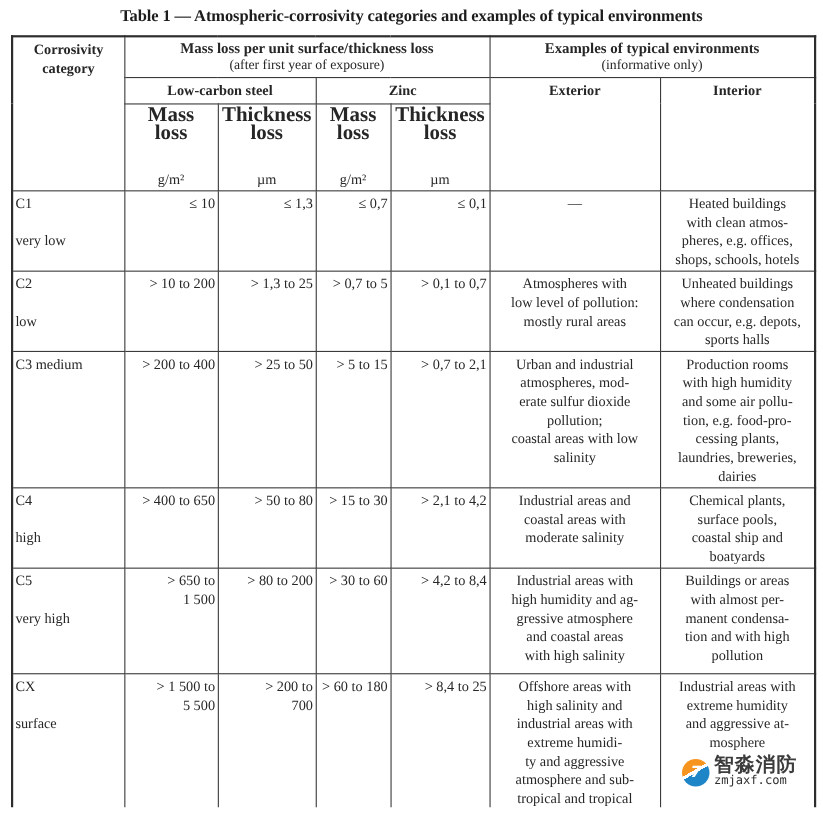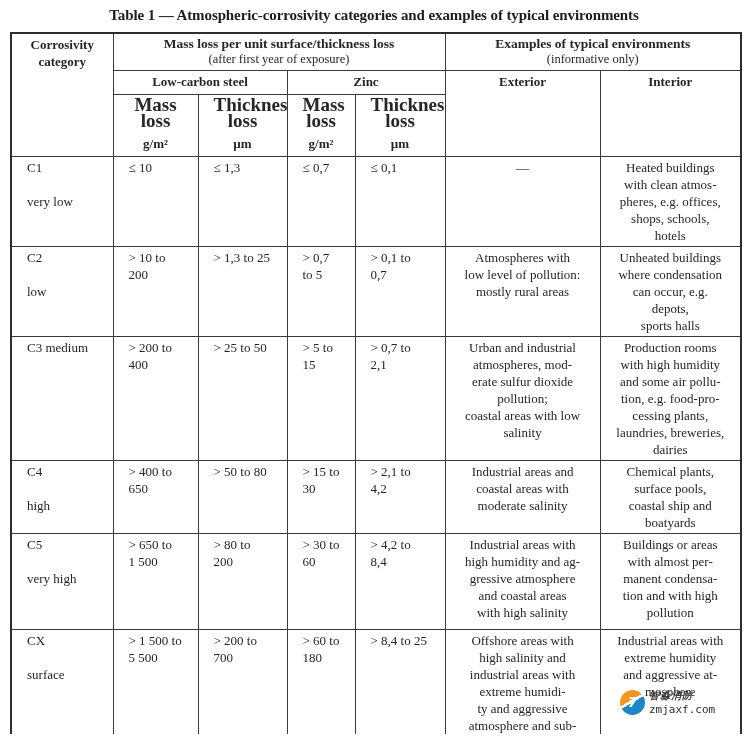--- a/index.html
+++ b/index.html
@@ -28,21 +28,21 @@
     width: 730px;
     border-collapse: collapse;
     table-layout: fixed;
     border: 2px solid #2d2d2d;
   }
   table.corr th, table.corr td {
     border: 1px solid #3a3a3a;
     vertical-align: top;
     font-size: 13px;
     line-height: 17px;
-    padding: 2px 15px;
+    padding: 2px 2px;
     overflow: hidden;
   }
   .cat-head {
     font-weight: bold;
     font-size: 13.5px;
     text-align: center;
     padding-top: 6px;
   }
   .group-head {
     text-align: center;
@@ -52,29 +52,29 @@
   .gh-main { font-weight: bold; font-size: 13.5px; line-height: 16px; }
   .gh-sub  { font-weight: normal; font-size: 12.5px; line-height: 15px; }
   .metal-head, .env-head {
     font-weight: bold;
     font-size: 13.5px;
     text-align: center;
     padding-top: 3px;
   }
   .metric-head { text-align: center; padding-top: 4px; }
   .m-label { font-weight: bold; font-size: 19px; line-height: 16px; white-space: pre-line; }
-  .m-unit  { font-weight: bold; font-size: 13px; margin-top: 6px; }
+  .m-unit  { font-weight: normal; font-size: 13px; margin-top: 25px; }
   td.cat {
     text-align: left;
     padding: 3px 4px;
     white-space: pre-line;
     font-size: 13.5px;
   }
   td.num {
-    text-align: left;
+    text-align: right;
     padding-top: 3px;
     white-space: pre-line;
     font-size: 13.5px;
   }
   td.env {
     text-align: center;
     padding-top: 2px;
     white-space: pre-line;
     font-size: 13.2px;
   }
@@ -107,21 +107,21 @@
       #ffffff 42%, #ffffff 50%,
       #1e86c7 50%, #1e86c7 100%);
     color: #ffffff;
     font-weight: bold;
     font-style: italic;
     font-size: 14px;
     line-height: 25px;
     text-align: center;
   }
   .wm-text { display: flex; flex-direction: column; }
-  .wm-name { font-size: 10px; line-height: 15px; color: #3c3c3c; font-weight: bold; letter-spacing: 1px; font-style: italic; }
+  .wm-name { font-size: 18px; line-height: 15px; color: #3c3c3c; font-weight: bold; letter-spacing: 1px; }
   .wm-url  { font-size: 11px; line-height: 13px; color: #2f2f2f; font-weight: normal; font-family: "DejaVu Sans Mono", monospace; }
 </style>
 </head>
 <body>
 
 <div class="page">
 
   <div class="title">Table 1 — Atmospheric-corrosivity categories and examples of typical environments</div>
 
   <table class="corr">

